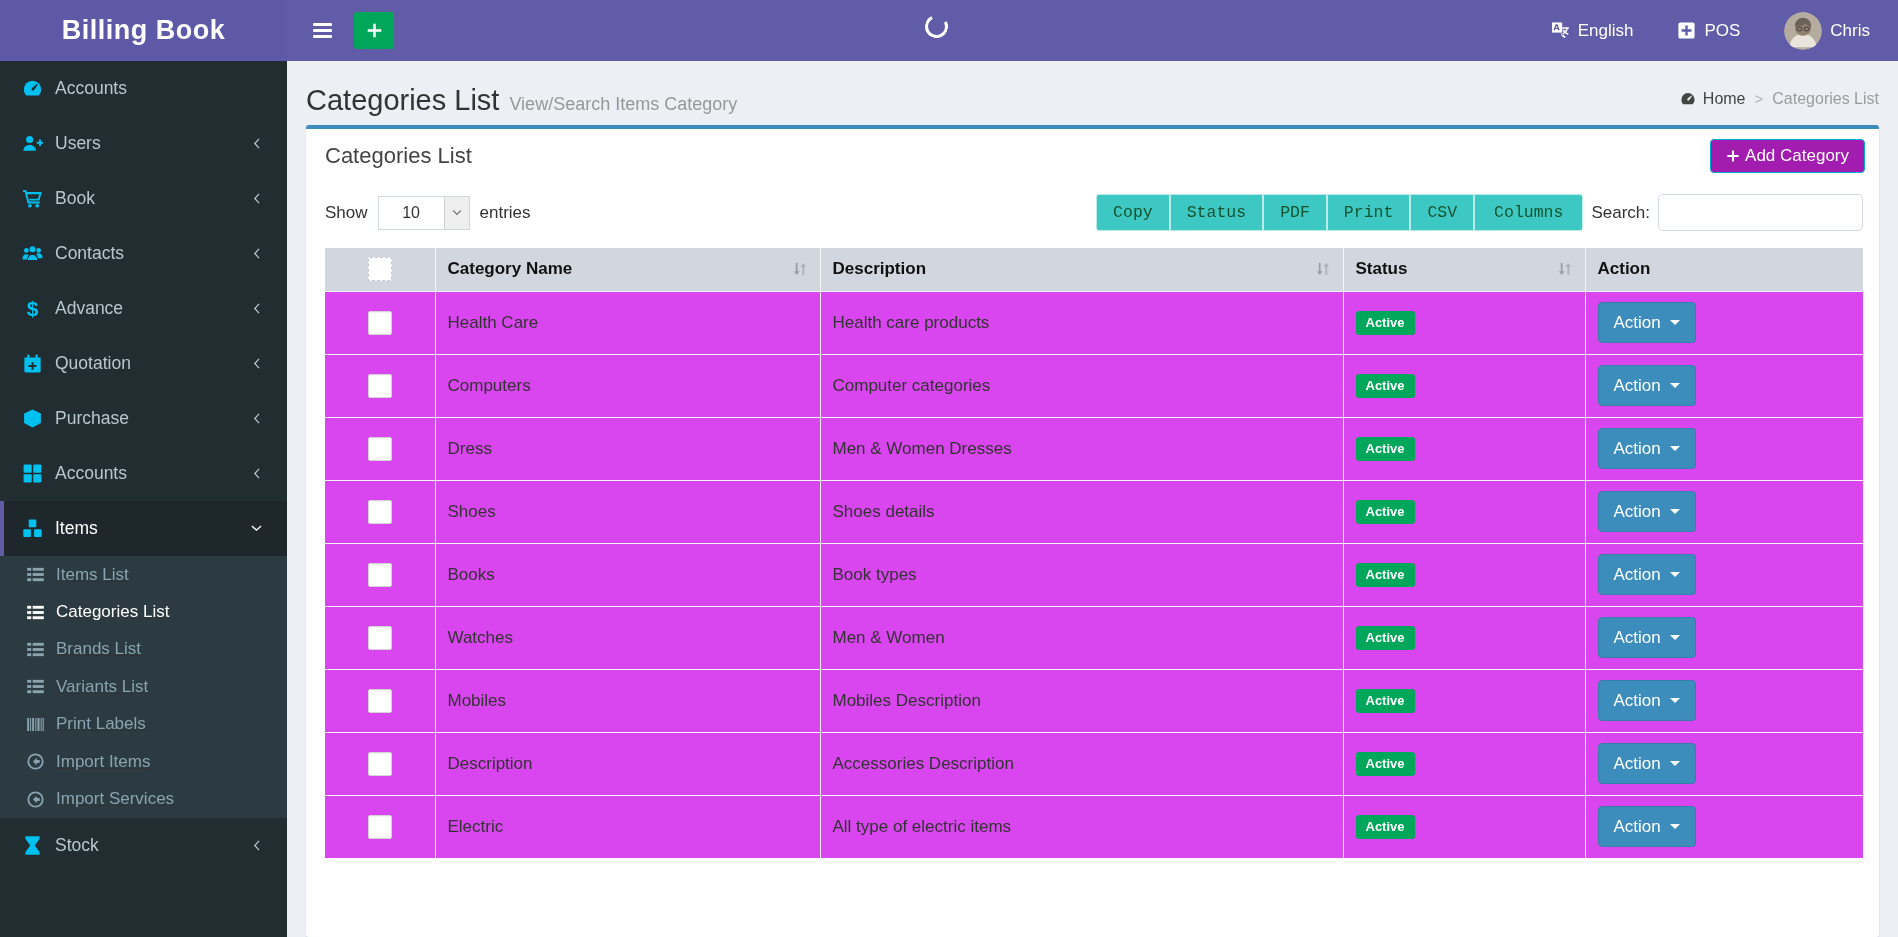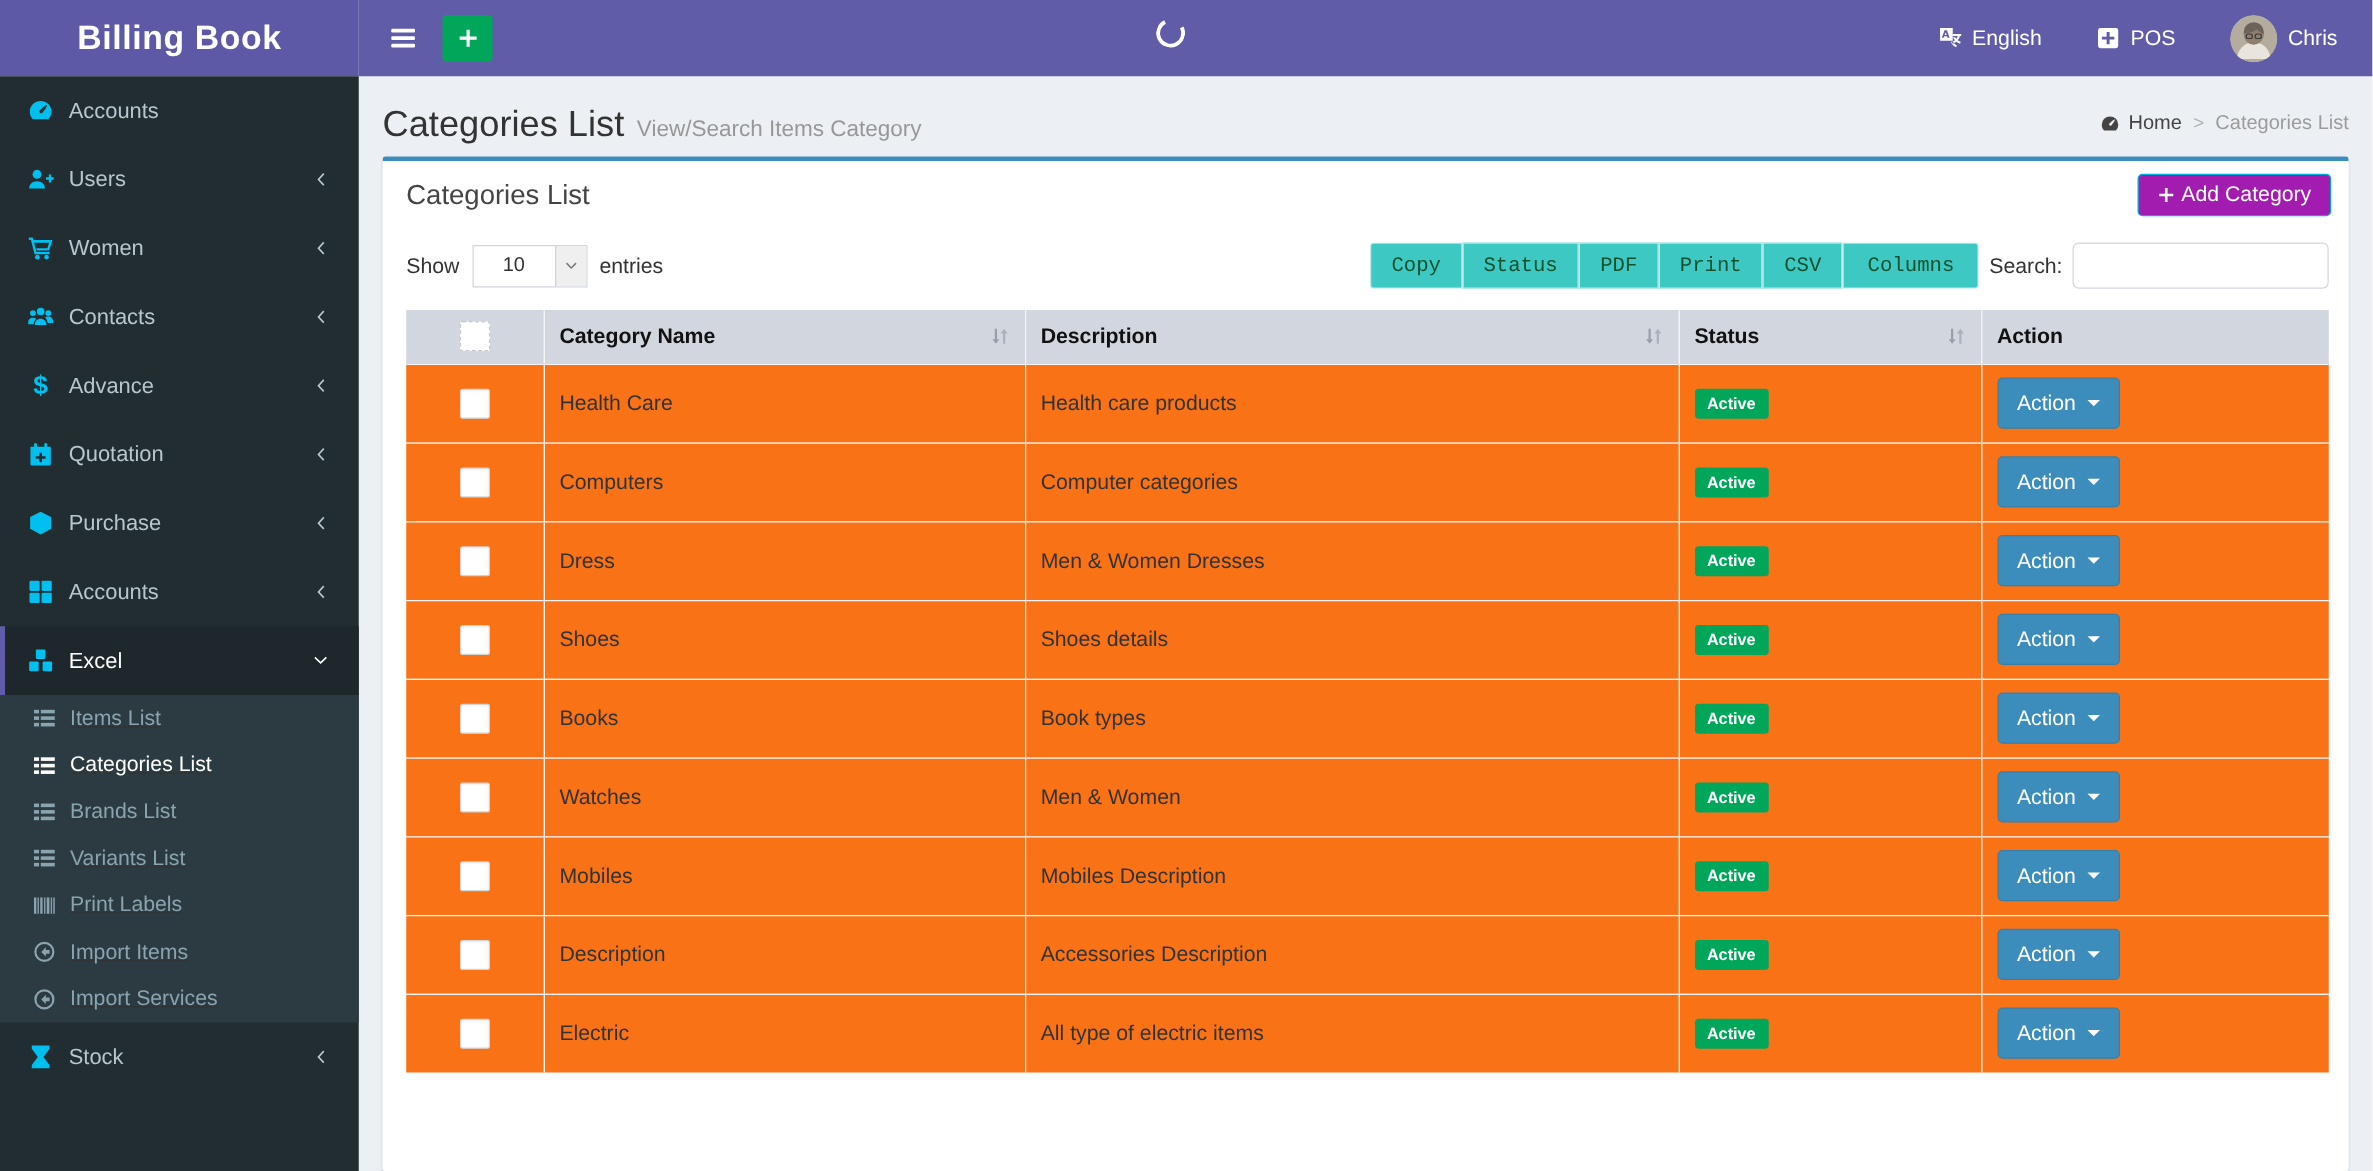--- a/index.html
+++ b/index.html
@@ -117,21 +117,21 @@
   table.categories { width:100%; border-collapse:collapse; table-layout:fixed; }
   thead th {
     background:#d2d6de; height:43px; font-size:17px; color:#111; text-align:left;
     padding:0 12px; border-right:1px solid rgba(255,255,255,.75); cursor:pointer;
   }
   thead th:last-child { border-right:none; cursor:default; }
   .th-flex { display:flex; align-items:center; justify-content:space-between; }
   .sort-icon { width:16px; height:16px; color:#8d96a0; cursor:pointer; }
   tbody td {
     height:63px; border-top:1px solid #f4f4f4; border-right:1px solid #f4f4f4;
-    padding:0 12px; font-size:17px; color:#333; vertical-align:middle; background:#f97316;
+    padding:0 12px; font-size:17px; color:#333; vertical-align:middle; background:#d946ef;
   }
   tbody td:last-child { border-right:none; }
   .cell-check { text-align:center; }
   .checkbox {
     display:inline-block; width:24px; height:24px; background:#fff;
     border:1px solid #d4d4d4; border-radius:2px; vertical-align:middle;
     box-shadow:inset 0 1px 2px rgba(0,0,0,.06); cursor:pointer;
   }
   .checkbox.header { border:1px dashed #c4c9d1; box-shadow:none; }
   .badge {
@@ -234,21 +234,21 @@
         </li>
         <li class="menu-item">
           <div class="menu-row">
             <span class="icon">
               <svg viewBox="0 0 16 16">
                 <path d="M.8 1.5h2.4l.4 1.6h11.6l-2 6.4H5.7l-.3-1.4h6.7l1.1-3.4H4l1.5 5.6h8v1.5H4.3L2.1 3H.8z"></path>
                 <circle cx="6" cy="13.5" r="1.4"></circle>
                 <circle cx="11.6" cy="13.5" r="1.4"></circle>
               </svg>
             </span>
-            <span class="menu-label">Women</span>
+            <span class="menu-label">Book</span>
             <span class="icon chevron">
               <svg viewBox="0 0 16 16">
                 <path d="M10.5 1.8 4.8 8l5.7 6.2 1.2-1.1L7 8l4.7-5.1z"></path>
               </svg>
             </span>
           </div>
         </li>
         <li class="menu-item">
           <div class="menu-row">
             <span class="icon">
@@ -332,21 +332,21 @@
         </li>
         <li class="menu-item active">
           <div class="menu-row">
             <span class="icon">
               <svg viewBox="0 0 16 16">
                 <rect x="5.1" y="1.2" width="5.8" height="5.8" rx=".7"></rect>
                 <rect x="1" y="8.6" width="5.8" height="5.8" rx=".7"></rect>
                 <rect x="9.2" y="8.6" width="5.8" height="5.8" rx=".7"></rect>
               </svg>
             </span>
-            <span class="menu-label">Excel</span>
+            <span class="menu-label">Items</span>
             <span class="icon chevron down">
               <svg viewBox="0 0 16 16">
                 <path d="M10.5 1.8 4.8 8l5.7 6.2 1.2-1.1L7 8l4.7-5.1z"></path>
               </svg>
             </span>
           </div>
           <ul class="submenu">
             <li class="menu-subitem">
               <div class="menu-row sub">
                 <span class="icon">

